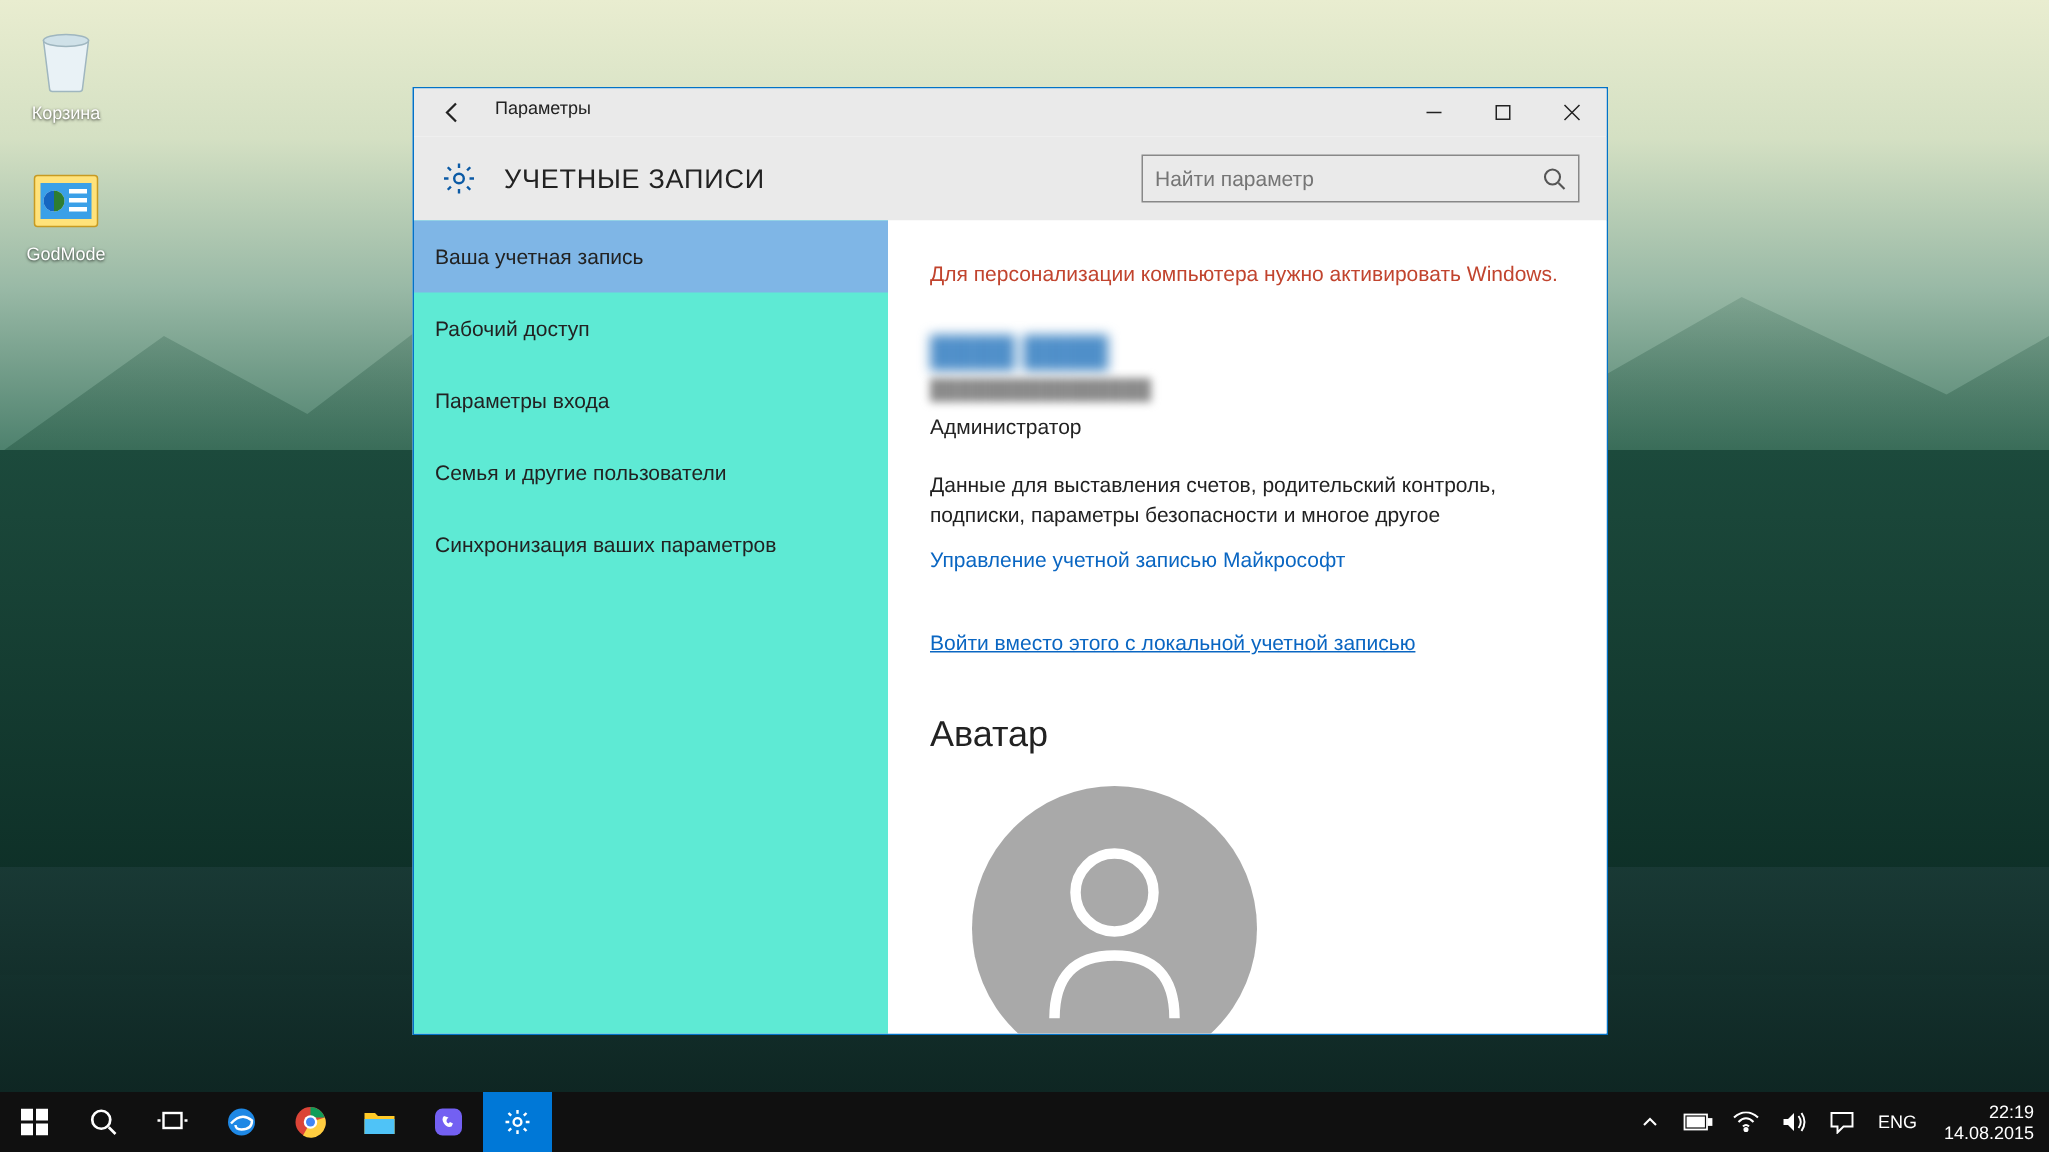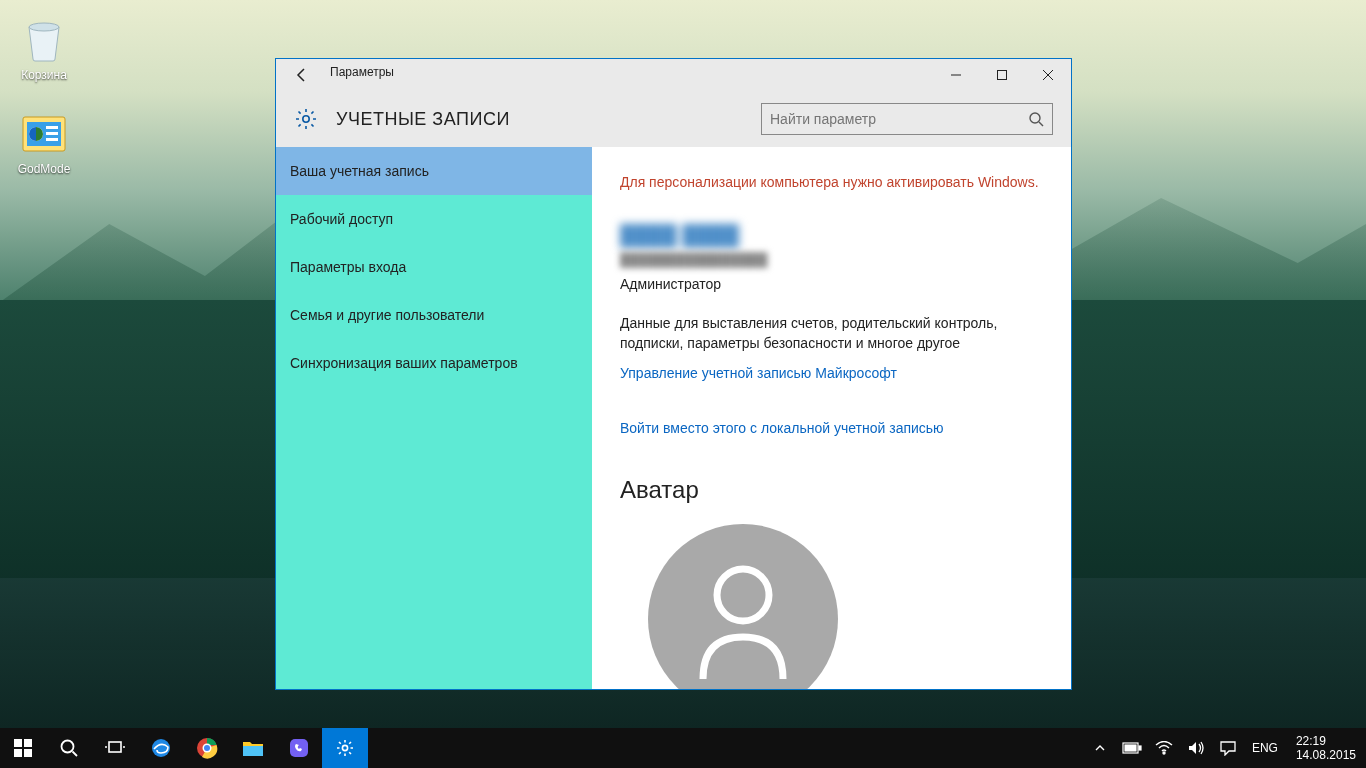--- a/index.html
+++ b/index.html
@@ -54,33 +54,33 @@
 .sideitem { height:48px; display:flex; align-items:center; padding-left:14px; font-size:14px; color:#222; cursor:pointer; }
 .sideitem.active { background:#7fb6e6; }
 
 .content { flex:1; background:#fff; padding:26px 28px 0 28px; overflow:hidden; color:#222; font-size:14px; line-height:1.4; }
 .warn { color:#c1442e; margin-bottom:28px; max-width:420px; }
 .userblock .uname { color:#4f8fc9; font-size:20px; filter:blur(4px); user-select:none; }
 .userblock .uemail { color:#8a8a8a; font-size:13px; filter:blur(3px); user-select:none; margin-top:2px;}
 .userblock .urole { margin-top:6px; }
 .desc { margin-top:20px; max-width:430px; }
 .link { color:#0a66c2; margin-top:10px; cursor:pointer; display:inline-block; }
-.link2 { margin-top:36px; }
+.link2 { margin-top:36px;text-decoration:underline; }
 .avatar-h { font-size:24px; font-weight:400; margin-top:34px; margin-bottom:18px; }
 .avatar-circle { width:190px; height:190px; border-radius:50%; background:#a9a9a9; margin-left:28px;
   display:flex; align-items:center; justify-content:center; }
 
 
 .taskbar { position:absolute; left:0; right:0; bottom:0; height:40px; background:#101010; display:flex; align-items:center; color:#fff; }
 .tbtn { width:46px; height:40px; display:flex; align-items:center; justify-content:center; cursor:pointer; }
 .tbtn.active { background:#0078d7; }
 .tray { margin-left:auto; display:flex; align-items:center; height:40px; }
 .tray .tbtn { width:32px; }
 .lang { font-size:12px; padding:0 8px; cursor:pointer; }
-.clock { font-size:12px; text-align:left; line-height:1.2; padding:0 10px; cursor:pointer; }
+.clock { font-size:12px; text-align:right; line-height:1.2; padding:0 10px; cursor:pointer; }
 
 svg { display:block; }
 </style>
 </head>
 <body>
 
 <div class="desktop">
   <div class="sky-sun"></div>
   <div class="mountains"></div>
   <div class="forest"></div>

